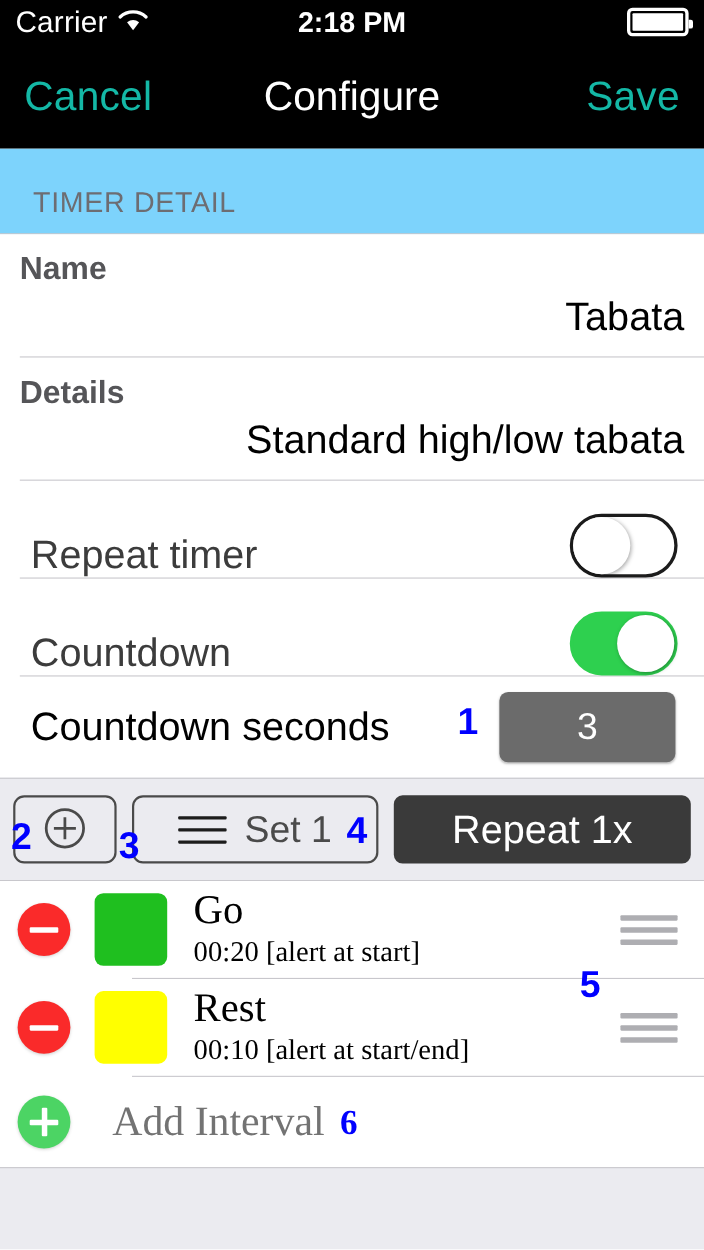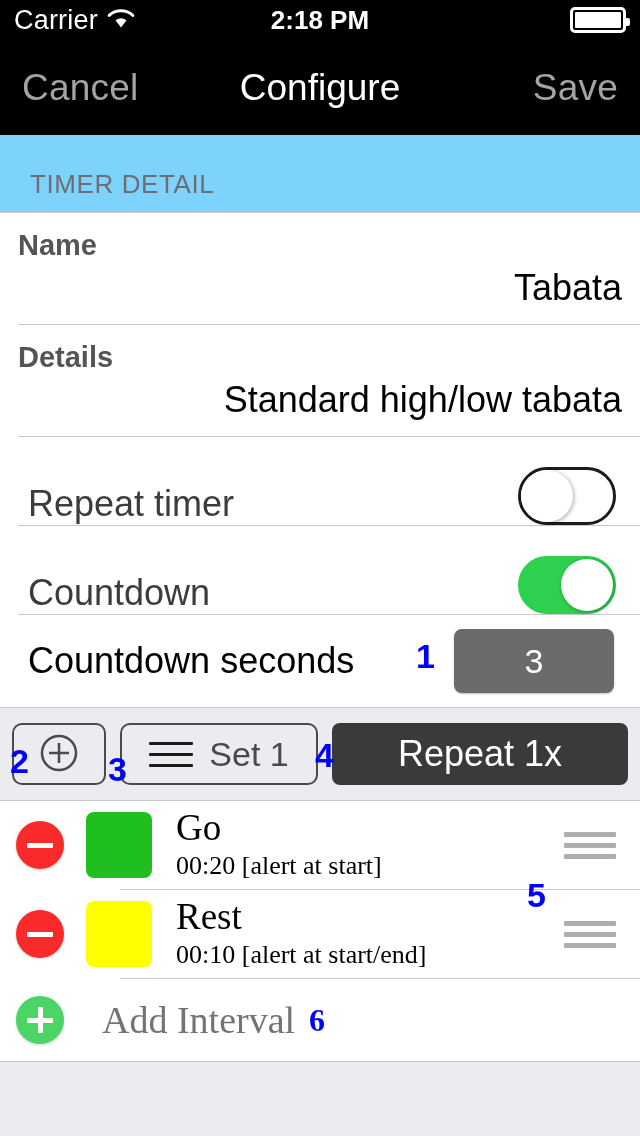--- a/index.html
+++ b/index.html
@@ -89,21 +89,21 @@
     height: 95px;
     background: #000000;
     display: flex;
     align-items: center;
     justify-content: space-between;
     padding: 0 22px;
     position: relative;
     flex: 0 0 auto;
   }
   .nav-btn {
-    color: #a3a3a3;
+    color: #14b8a6;
     font-size: 37px;
     background: none;
     border: none;
     font-family: inherit;
     cursor: pointer;
     letter-spacing: 0.2px;
   }
   .nav-title {
     position: absolute;
     left: 0; right: 0;
@@ -241,21 +241,21 @@
     border-radius: 10px;
     height: 62px;
     display: flex;
     align-items: center;
     justify-content: center;
     cursor: pointer;
     font-family: inherit;
   }
   .btn-add-set { width: 94px; }
   .btn-set {
-    width: 198px;
+    width: 224px;
     gap: 16px;
     padding: 0 12px;
   }
   .set-label {
     font-size: 34px;
     color: #4a4a4a;
   }
   .btn-repeat {
     flex: 1 1 auto;
     height: 62px;

